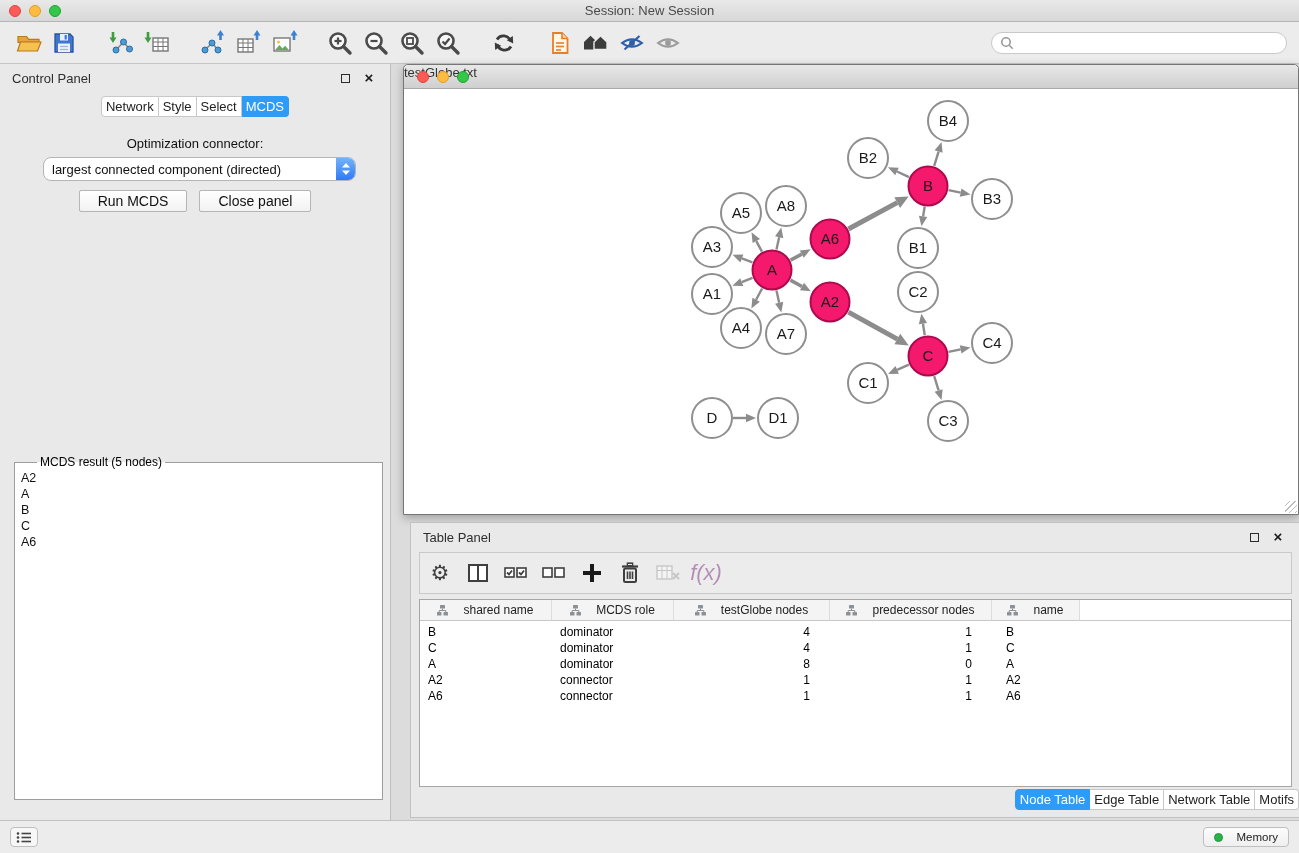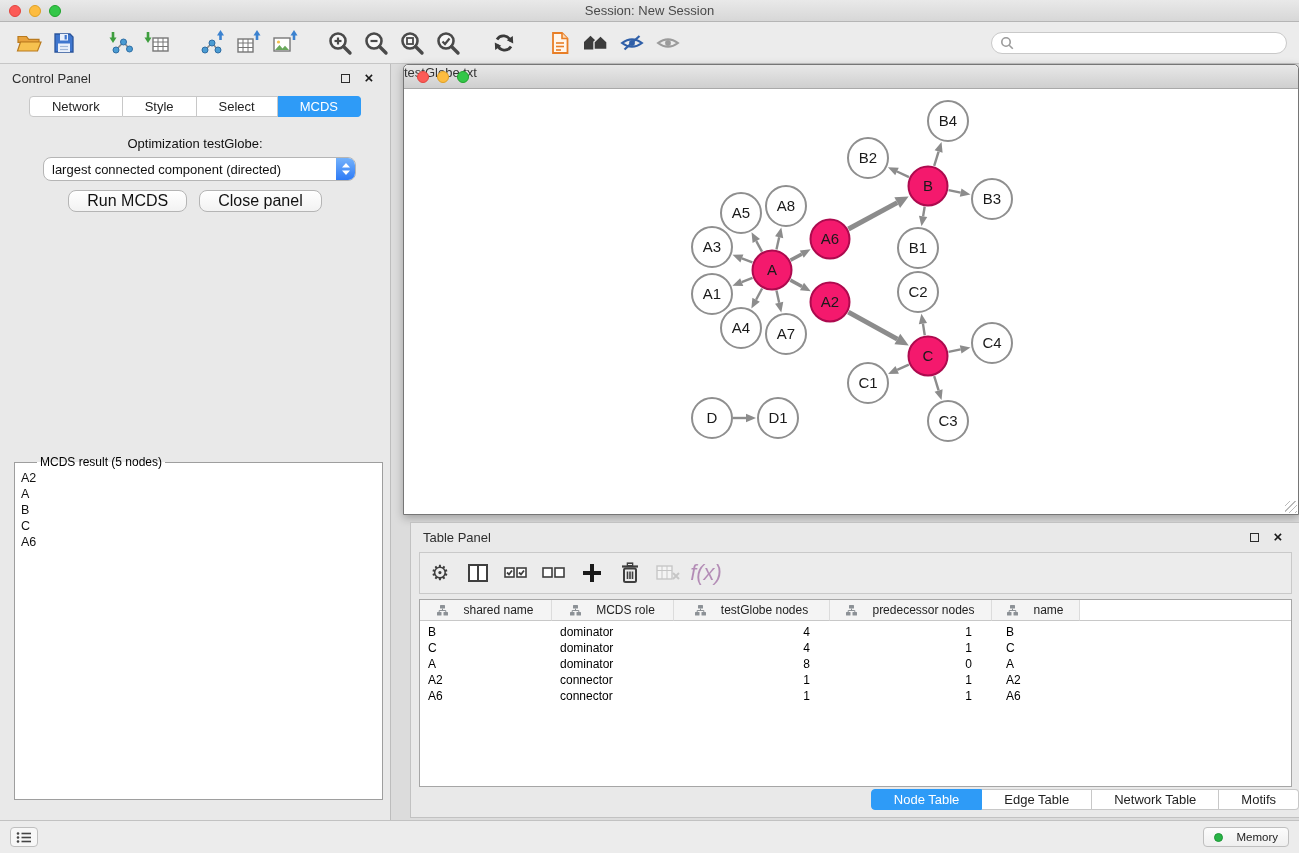--- a/index.html
+++ b/index.html
@@ -27,30 +27,30 @@
 .main{position:absolute;top:64px;left:0;right:0;height:756px;background:#DCDCDC}
 
 
 .control-panel{position:absolute;left:0;top:0;width:391px;height:756px;background:#E9E9E9;border-right:1px solid #BDBDBD}
 .panel-header{height:28px;display:flex;align-items:center;padding:0 12px;font-size:13px;color:#2E2E2E}
 .panel-header .ptitle{flex:1}
 .wbtn{width:18px;height:18px;display:flex;align-items:center;justify-content:center;margin-left:6px;background:none;border:none;color:#1A1A1A}
 .float-square{width:9px;height:9px;border:1.5px solid #2B2B2B;display:inline-block}
 .xglyph{font-size:15px;font-weight:700;line-height:10px}
 .cp-tabs{position:absolute;left:0;right:0;top:32px;display:flex;justify-content:center}
-.seg{height:21px;line-height:19px;padding:0 22px;background:#fff;border:1px solid #C8C8C8;border-left:none;font-size:13px;color:#222}
+.seg{height:21px;line-height:19px;padding:0 4px;background:#fff;border:1px solid #C8C8C8;border-left:none;font-size:13px;color:#222}
 .seg:first-child{border-left:1px solid #C8C8C8;border-radius:4px 0 0 4px}
 .seg:last-child{border-radius:0 4px 4px 0}
 .seg.active{background:#2E9BF7;border-color:#2E9BF7;color:#fff}
 .opt-label{position:absolute;left:0;right:0;top:72px;text-align:center;font-size:13px;color:#101010}
 .combo{position:absolute;left:43px;top:93px;width:313px;height:24px;background:#fff;border:1px solid #B5B5B5;border-radius:8px;display:flex;align-items:center;overflow:hidden}
 .combo-text{flex:1;padding:0 8px;font-size:13px;color:#111;white-space:nowrap}
 .combo-stepper{width:19px;height:100%;background:linear-gradient(#74B2FB,#2E7BF6);display:flex;align-items:center;justify-content:center;border-radius:0 3px 3px 0}
 .cp-buttons{position:absolute;left:0;right:0;top:126px;display:flex;justify-content:center;gap:12px}
-.push-btn{height:22px;padding:0 18px;background:linear-gradient(#FFFFFF,#F2F2F2);border:1px solid #B5B5B5;border-radius:8px;font-size:16px;color:#111}
+.push-btn{height:22px;padding:0 18px;background:linear-gradient(#FFFFFF,#F2F2F2);border:1px solid #B5B5B5;border-radius:2px;font-size:14px;color:#111}
 .result-box{position:absolute;left:14px;top:391px;width:369px;height:345px;background:#fff;border:1px solid #9E9E9E}
 .result-box legend{font-size:12px;padding:0 3px;margin-left:22px;color:#000}
 .result-list{padding:1px 0 0 6px}
 .result-item{font-size:12.5px;line-height:16px;color:#111}
 
 
 .net-window{position:absolute;left:403px;top:0;width:896px;height:451px;background:#fff;border:1px solid #767676;border-radius:5px 5px 0 0;box-shadow:0 3px 10px rgba(0,0,0,.28)}
 .net-titlebar{position:relative;height:24px;background:linear-gradient(#E8E8E8,#CFCFCF);border-bottom:1px solid #A9A9A9;border-radius:5px 5px 0 0}
 .net-titlebar .traffic{top:6px;left:13px}
 .net-titlebar .wtitle{top:4px;font-size:13px;color:#333}
@@ -255,21 +255,21 @@
         <button class="wbtn">
             <span class="xglyph">×</span>
           </button>
       </div>
       <div class="cp-tabs">
         <div class="seg">Network</div>
         <div class="seg">Style</div>
         <div class="seg">Select</div>
         <div class="seg active">MCDS</div>
       </div>
-      <div class="opt-label">Optimization testGlobe:</div>
+      <div class="opt-label">Optimization connector:</div>
       <div class="combo">
         <span class="combo-text">largest connected component (directed)</span>
         <span class="combo-stepper">
           <svg width="10" height="14" viewBox="0 0 10 14">
               <polygon points="5,1 9,5.5 1,5.5" fill="#fff"></polygon>
               <polygon points="5,13 9,8.5 1,8.5" fill="#fff"></polygon>
             </svg>
         </span>
       </div>
       <div class="cp-buttons">

